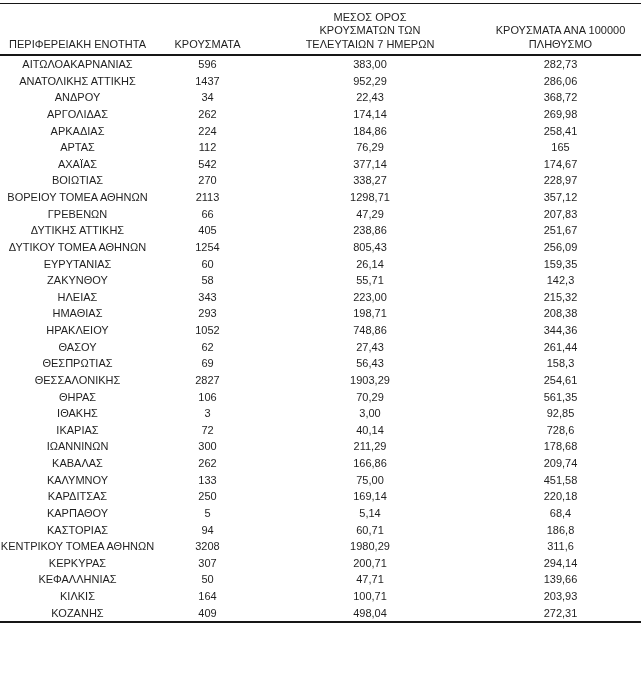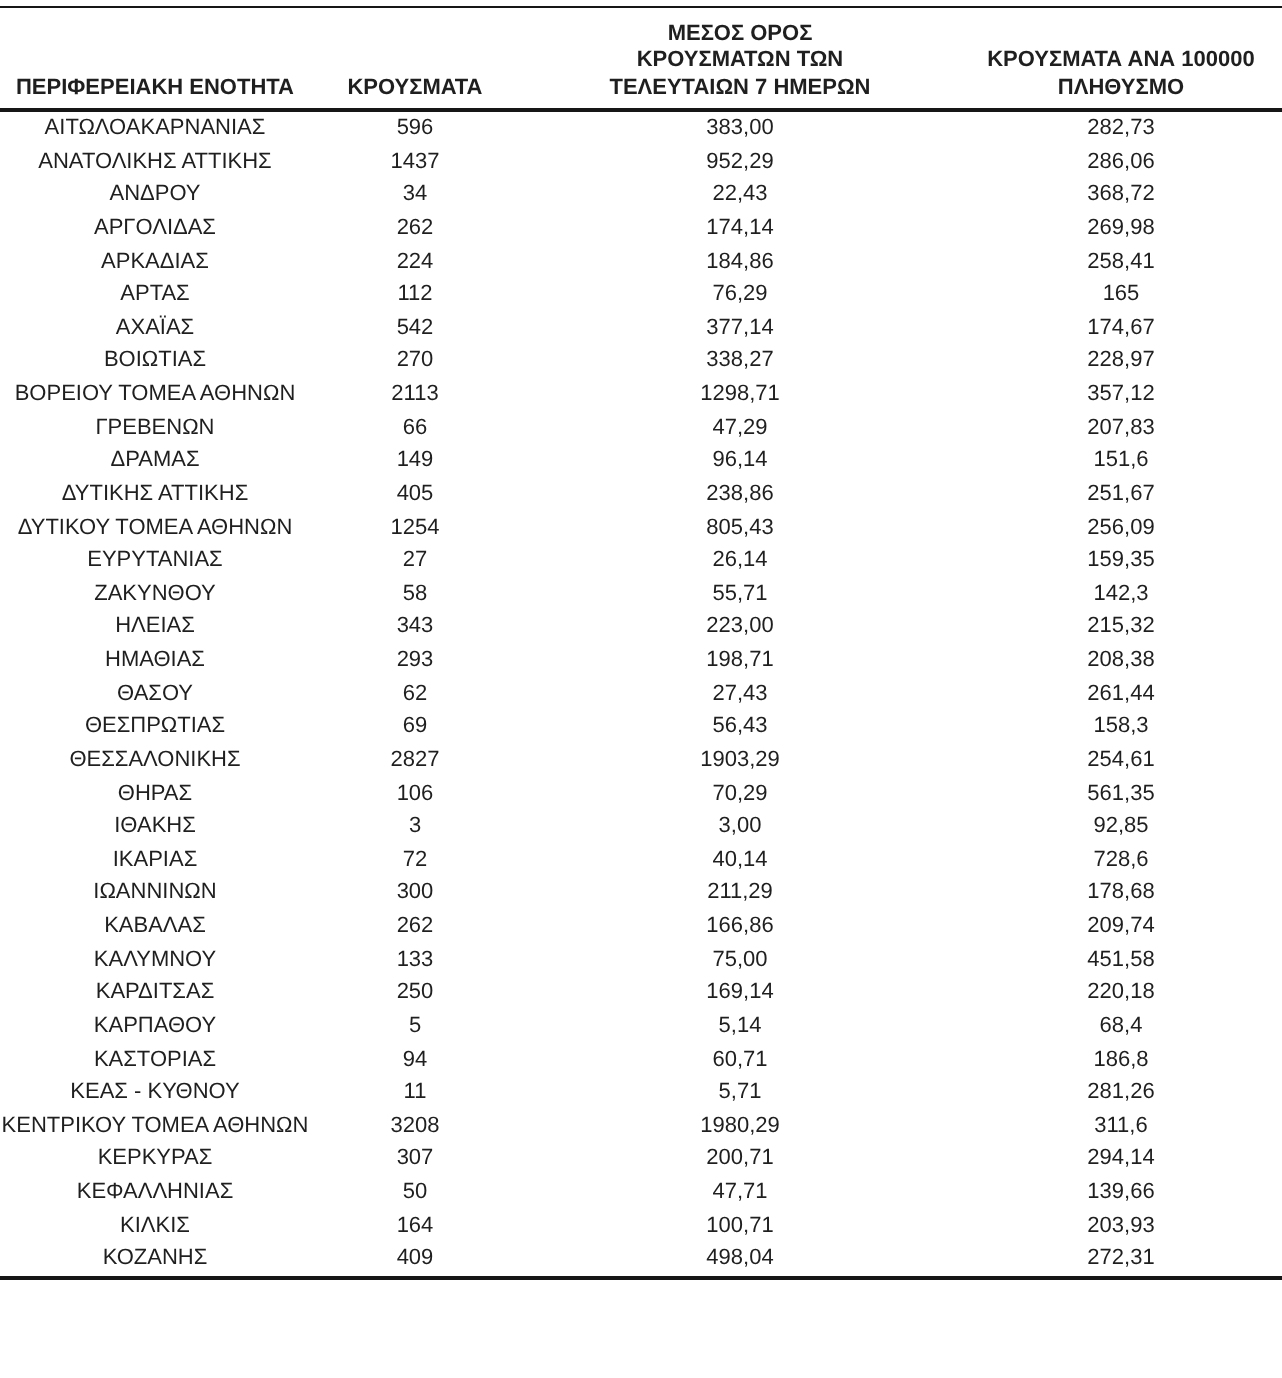--- a/index.html
+++ b/index.html
@@ -36,21 +36,20 @@
     text-align: center;
     font-weight: normal;
     font-size: 11px;
     line-height: 13.5px;
     padding: 0 0 3px 0;
     border-bottom: 2.5px solid #161616;
     white-space: nowrap;
   }
   thead th .hline {
     white-space: nowrap;
-    font-weight: bold;
   }
   tbody td {
     height: 16.62px;
     padding: 0;
     text-align: center;
     vertical-align: middle;
     font-size: 11px;
     line-height: 16.62px;
     white-space: nowrap;
     overflow: visible;
@@ -141,40 +140,34 @@
           <td>1298,71</td>
           <td>357,12</td>
         </tr>
         <tr>
           <td>ΓΡΕΒΕΝΩΝ</td>
           <td>66</td>
           <td>47,29</td>
           <td>207,83</td>
         </tr>
         <tr>
-          <td>ΔΡΑΜΑΣ</td>
-          <td>149</td>
-          <td>96,14</td>
-          <td>151,6</td>
-        </tr>
-        <tr>
           <td>ΔΥΤΙΚΗΣ ΑΤΤΙΚΗΣ</td>
           <td>405</td>
           <td>238,86</td>
           <td>251,67</td>
         </tr>
         <tr>
           <td>ΔΥΤΙΚΟΥ ΤΟΜΕΑ ΑΘΗΝΩΝ</td>
           <td>1254</td>
           <td>805,43</td>
           <td>256,09</td>
         </tr>
         <tr>
           <td>ΕΥΡΥΤΑΝΙΑΣ</td>
-          <td>27</td>
+          <td>60</td>
           <td>26,14</td>
           <td>159,35</td>
         </tr>
         <tr>
           <td>ΖΑΚΥΝΘΟΥ</td>
           <td>58</td>
           <td>55,71</td>
           <td>142,3</td>
         </tr>
         <tr>
@@ -183,20 +176,26 @@
           <td>223,00</td>
           <td>215,32</td>
         </tr>
         <tr>
           <td>ΗΜΑΘΙΑΣ</td>
           <td>293</td>
           <td>198,71</td>
           <td>208,38</td>
         </tr>
         <tr>
+          <td>ΗΡΑΚΛΕΙΟΥ</td>
+          <td>1052</td>
+          <td>748,86</td>
+          <td>344,36</td>
+        </tr>
+        <tr>
           <td>ΘΑΣΟΥ</td>
           <td>62</td>
           <td>27,43</td>
           <td>261,44</td>
         </tr>
         <tr>
           <td>ΘΕΣΠΡΩΤΙΑΣ</td>
           <td>69</td>
           <td>56,43</td>
           <td>158,3</td>
@@ -253,26 +252,20 @@
           <td>ΚΑΡΠΑΘΟΥ</td>
           <td>5</td>
           <td>5,14</td>
           <td>68,4</td>
         </tr>
         <tr>
           <td>ΚΑΣΤΟΡΙΑΣ</td>
           <td>94</td>
           <td>60,71</td>
           <td>186,8</td>
-        </tr>
-        <tr>
-          <td>ΚΕΑΣ - ΚΥΘΝΟΥ</td>
-          <td>11</td>
-          <td>5,71</td>
-          <td>281,26</td>
         </tr>
         <tr>
           <td>ΚΕΝΤΡΙΚΟΥ ΤΟΜΕΑ ΑΘΗΝΩΝ</td>
           <td>3208</td>
           <td>1980,29</td>
           <td>311,6</td>
         </tr>
         <tr>
           <td>ΚΕΡΚΥΡΑΣ</td>
           <td>307</td>

